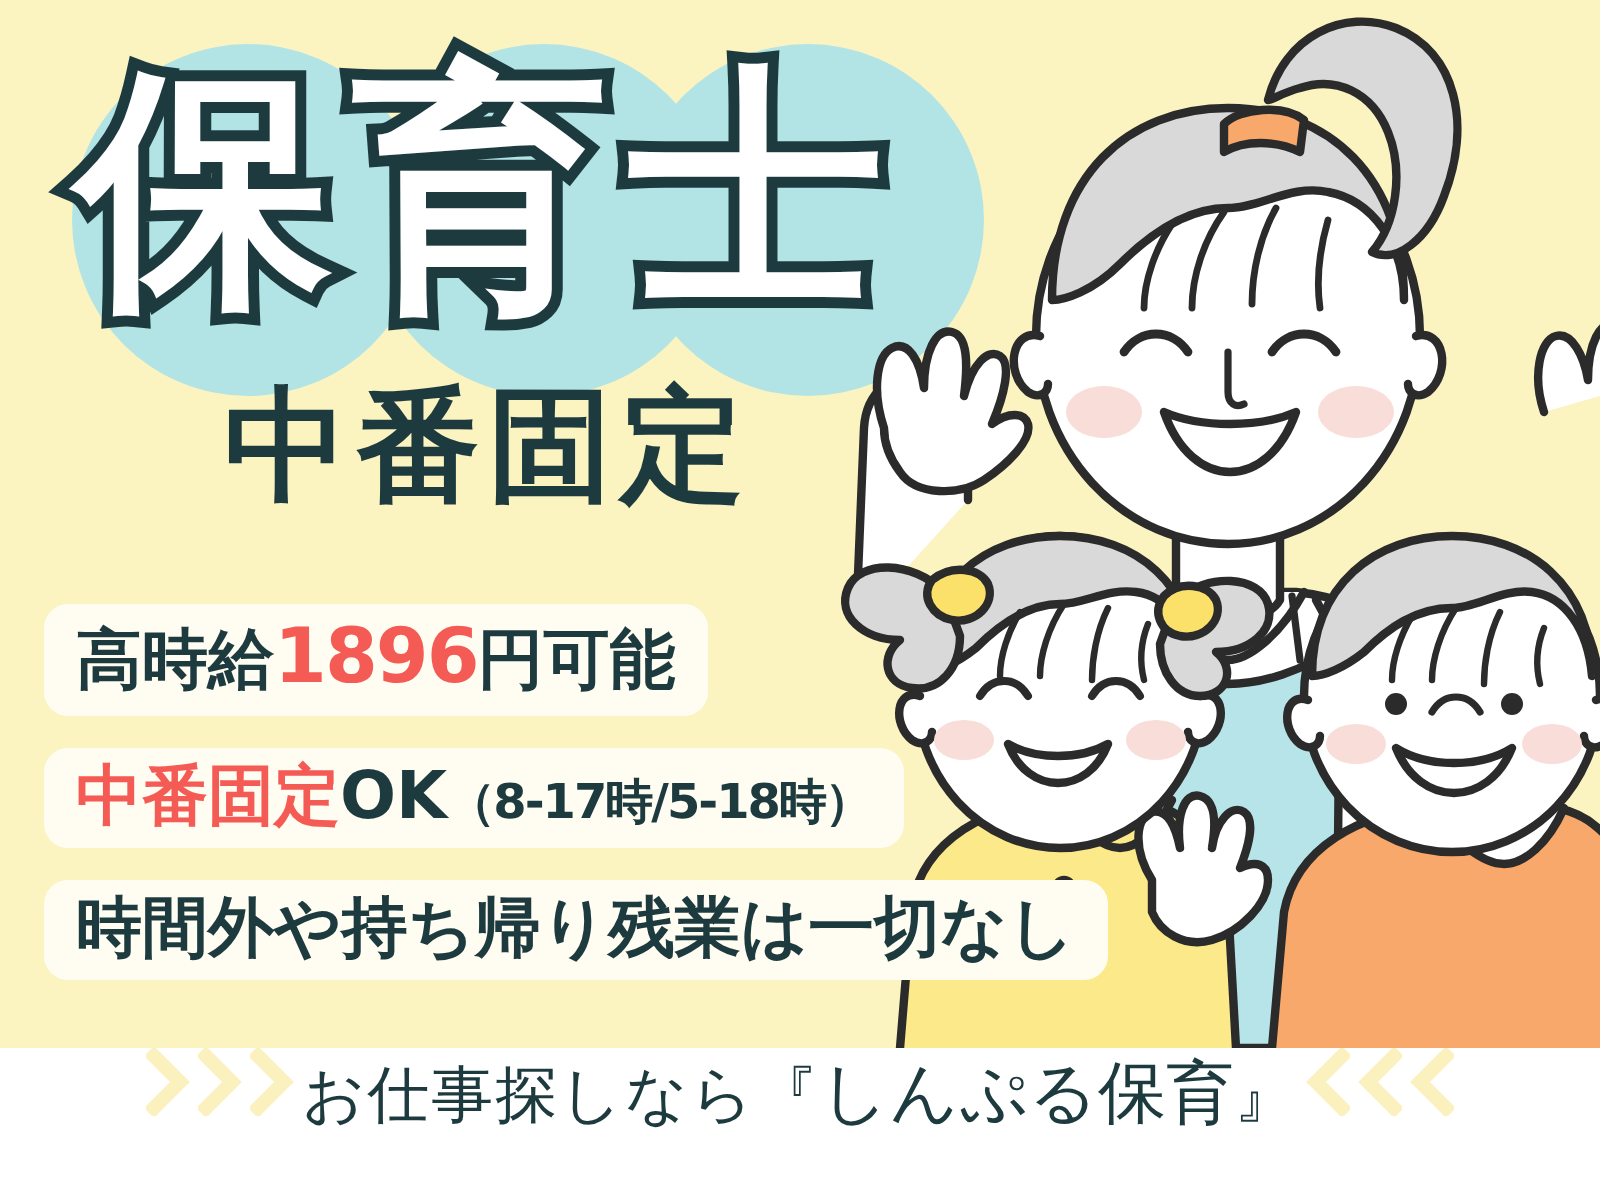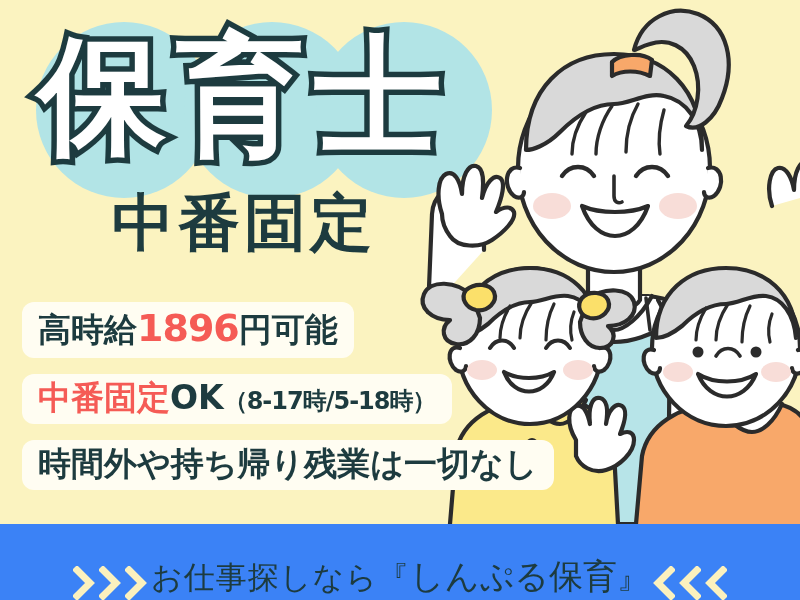--- a/index.html
+++ b/index.html
@@ -109,23 +109,23 @@
     letter-spacing: -1px;
   }
 
   
   #bottom-bar {
     position: absolute;
     left: 0;
     top: 524px;
     width: 800px;
     height: 76px;
-    background: #3b82f6;
+    background: #ffffff;
     display: flex;
-    align-items: flex-end;
+    align-items: flex-start;
     justify-content: center;
     gap: 4px;
   }
   .chev-group { display: flex; gap: 4px; }
   .chev {
     width: 22px;
     height: 34px;
     flex: none;
   }
   #bottom-text {

